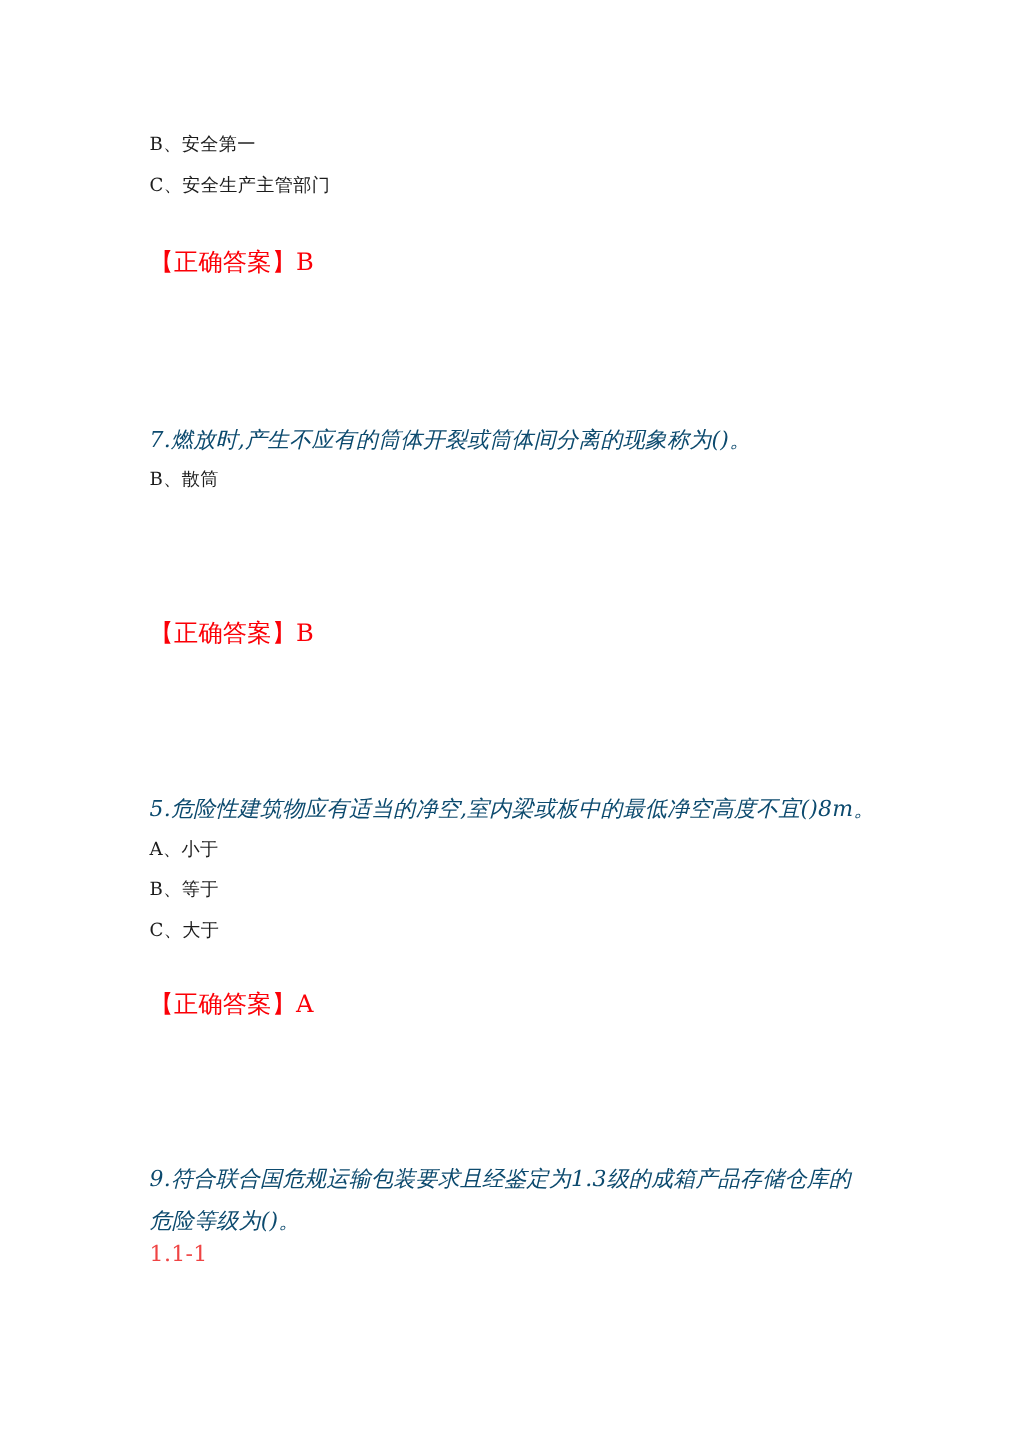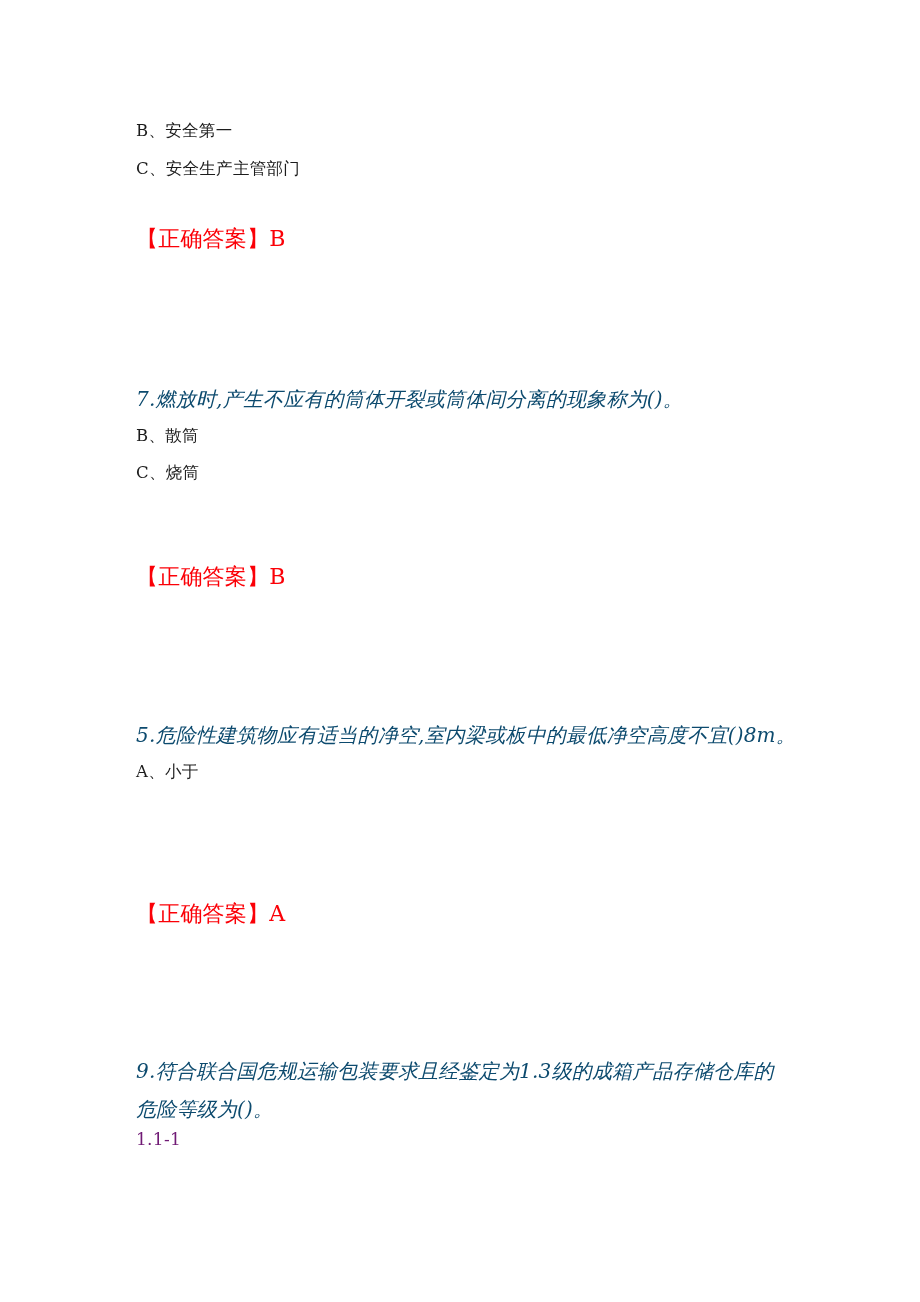--- a/index.html
+++ b/index.html
@@ -46,23 +46,23 @@
     white-space: pre;
   }
   .answer {
     font-size: 22px;
     line-height: 34px;
     color: #fb0007;
     letter-spacing: 0.2px;
     white-space: pre;
   }
   .plain-line {
-    font-size: 17px;
+    font-size: 20px;
     line-height: 34px;
-    color: #701a75;
+    color: #ef4444;
     letter-spacing: 0.3px;
     white-space: pre;
   }
 
   
   .blk { position: absolute; left: 0; width: 660px; }
 
   #blk-tail-opt-b  { top: 112px; }
   #blk-tail-opt-c  { top: 150px; }
   #blk-tail-ans    { top: 222px; }
@@ -95,33 +95,34 @@
     <div class="blk" id="blk-tail-ans">
       <div class="answer"><span>【正确答案】</span><span>B</span></div>
     </div>
 
     <div class="blk" id="blk-q7-stem">
       <div class="stem">7.燃放时,产生不应有的筒体开裂或筒体间分离的现象称为()。</div>
     </div>
 
     <div class="blk" id="blk-q7-opts">
       <div class="option">B、散筒</div>
-      <div class="option">C、烧筒</div>
     </div>
 
     <div class="blk" id="blk-q7-ans">
       <div class="answer"><span>【正确答案】</span><span>B</span></div>
     </div>
 
     <div class="blk" id="blk-q8-stem">
       <div class="stem">5.危险性建筑物应有适当的净空,室内梁或板中的最低净空高度不宜()8m。</div>
     </div>
 
     <div class="blk" id="blk-q8-opts">
       <div class="option">A、小于</div>
+      <div class="option">B、等于</div>
+      <div class="option">C、大于</div>
     </div>
 
     <div class="blk" id="blk-q8-ans">
       <div class="answer"><span>【正确答案】</span><span>A</span></div>
     </div>
 
     <div class="blk" id="blk-q9-stem">
       <div class="stem">9.符合联合国危规运输包装要求且经鉴定为1.3级的成箱产品存储仓库的危险等级为()。</div>
     </div>
 

